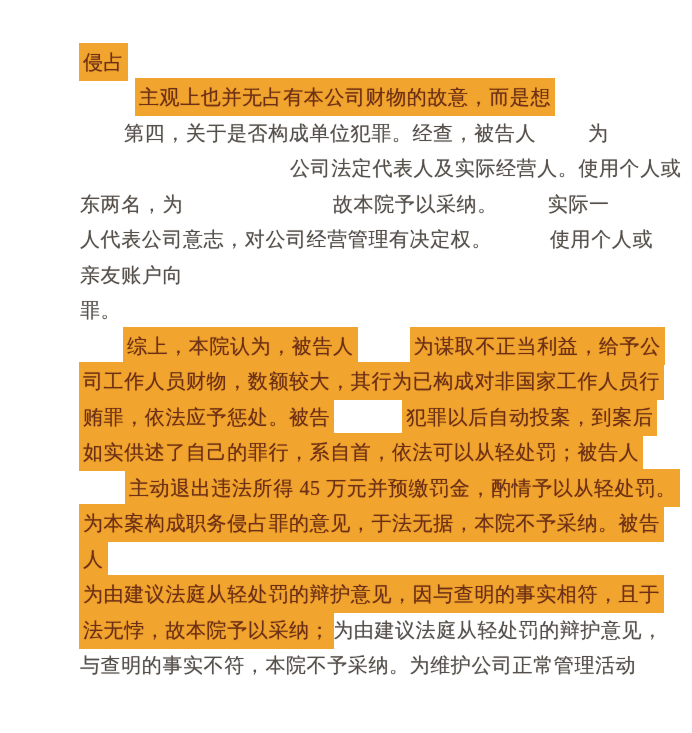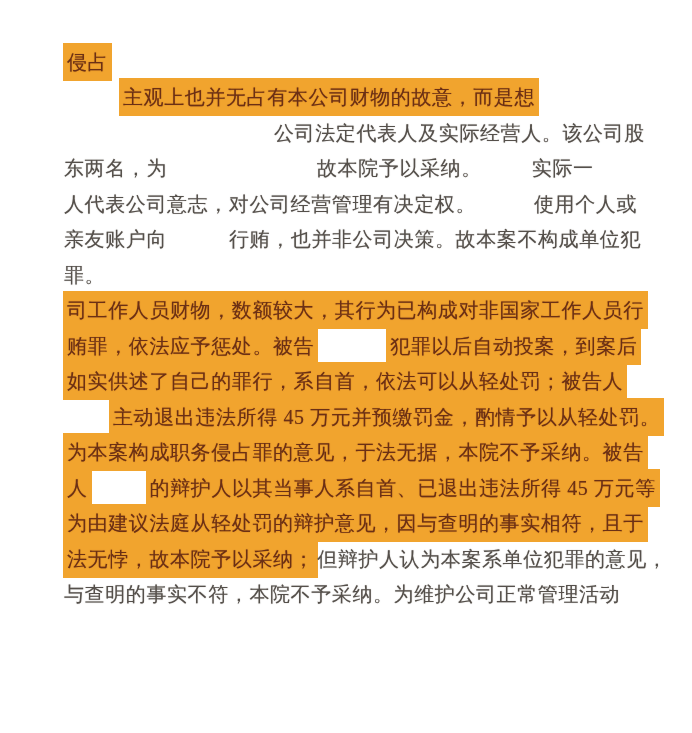--- a/index.html
+++ b/index.html
@@ -19,20 +19,21 @@
     position: absolute;
     left: 64px;
     top: 44px;
     right: 14px;
   }
   .line {
     height: 35.5px;
     display: flex;
     align-items: center;
     white-space: nowrap;
+    margin-left: 16px;
   }
   .seg {
     font-size: 20px;
     letter-spacing: 0.6px;
     color: var(--body-text, #55504b);
     text-shadow: 0 0 1px rgba(90, 82, 75, 0.55);
     line-height: 28px;
   }
   .seg.hl {
     background: var(--hl-bg, #f1a42e);
@@ -55,42 +56,53 @@
   <div class="doc-body">
       <div class="line">
         <span class="seg hl">侵占</span>
         <span class="gap" style="width: 42px;"></span>
       </div>
       <div class="line">
         <span class="gap" style="width: 56px;"></span>
         <span class="seg hl">主观上也并无占有本公司财物的故意，而是想</span>
       </div>
       <div class="line">
+        <span class="gap" style="width: 44px;"></span>
+        <span class="seg">第四，关于是否构成单位犯罪。经查，被告人</span>
+        <span class="gap" style="width: 52px;"></span>
+        <span class="seg">为</span>
+      </div>
+      <div class="line">
         <span class="gap" style="width: 210px;"></span>
-        <span class="seg">公司法定代表人及实际经营人。该公司股</span>
+        <span class="seg">公司法定代表人及实际经营人。使用个人或</span>
       </div>
       <div class="line">
         <span class="seg">东两名，为</span>
         <span class="gap" style="width: 150px;"></span>
         <span class="seg">故本院予以采纳。</span>
         <span class="gap" style="width: 50px;"></span>
         <span class="seg">实际一</span>
       </div>
       <div class="line">
         <span class="seg">人代表公司意志，对公司经营管理有决定权。</span>
         <span class="gap" style="width: 58px;"></span>
         <span class="seg">使用个人或</span>
       </div>
       <div class="line">
         <span class="seg">亲友账户向</span>
         <span class="gap" style="width: 62px;"></span>
-        <span class="seg">行贿，也并非公司决策。故本案不构成单位犯</span>
       </div>
       <div class="line">
         <span class="seg">罪。</span>
+      </div>
+      <div class="line">
+        <span class="gap" style="width: 44px;"></span>
+        <span class="seg hl">综上，本院认为，被告人</span>
+        <span class="gap" style="width: 54px;"></span>
+        <span class="seg hl">为谋取不正当利益，给予公</span>
       </div>
       <div class="line">
         <span class="seg hl">司工作人员财物，数额较大，其行为已构成对非国家工作人员行</span>
       </div>
       <div class="line">
         <span class="seg hl">贿罪，依法应予惩处。被告</span>
         <span class="gap" style="width: 70px;"></span>
         <span class="seg hl">犯罪以后自动投案，到案后</span>
       </div>
       <div class="line">
@@ -99,26 +111,25 @@
       <div class="line">
         <span class="gap" style="width: 46px;"></span>
         <span class="seg hl">主动退出违法所得 45 万元并预缴罚金，酌情予以从轻处罚。</span>
       </div>
       <div class="line">
         <span class="seg hl">为本案构成职务侵占罪的意见，于法无据，本院不予采纳。被告</span>
       </div>
       <div class="line">
         <span class="seg hl">人</span>
         <span class="gap" style="width: 56px;"></span>
-        <span class="seg hl">的辩护人以其当事人系自首、已退出违法所得 45 万元等</span>
       </div>
       <div class="line">
         <span class="seg hl">为由建议法庭从轻处罚的辩护意见，因与查明的事实相符，且于</span>
       </div>
       <div class="line">
         <span class="seg hl">法无悖，故本院予以采纳；</span>
-        <span class="seg">但辩护人认为本案系单位犯罪的意见，</span>
+        <span class="seg">为由建议法庭从轻处罚的辩护意见，</span>
       </div>
       <div class="line">
         <span class="seg">与查明的事实不符，本院不予采纳。为维护公司正常管理活动</span>
       </div>
     </div>
 </div>
 
 </body></html>

